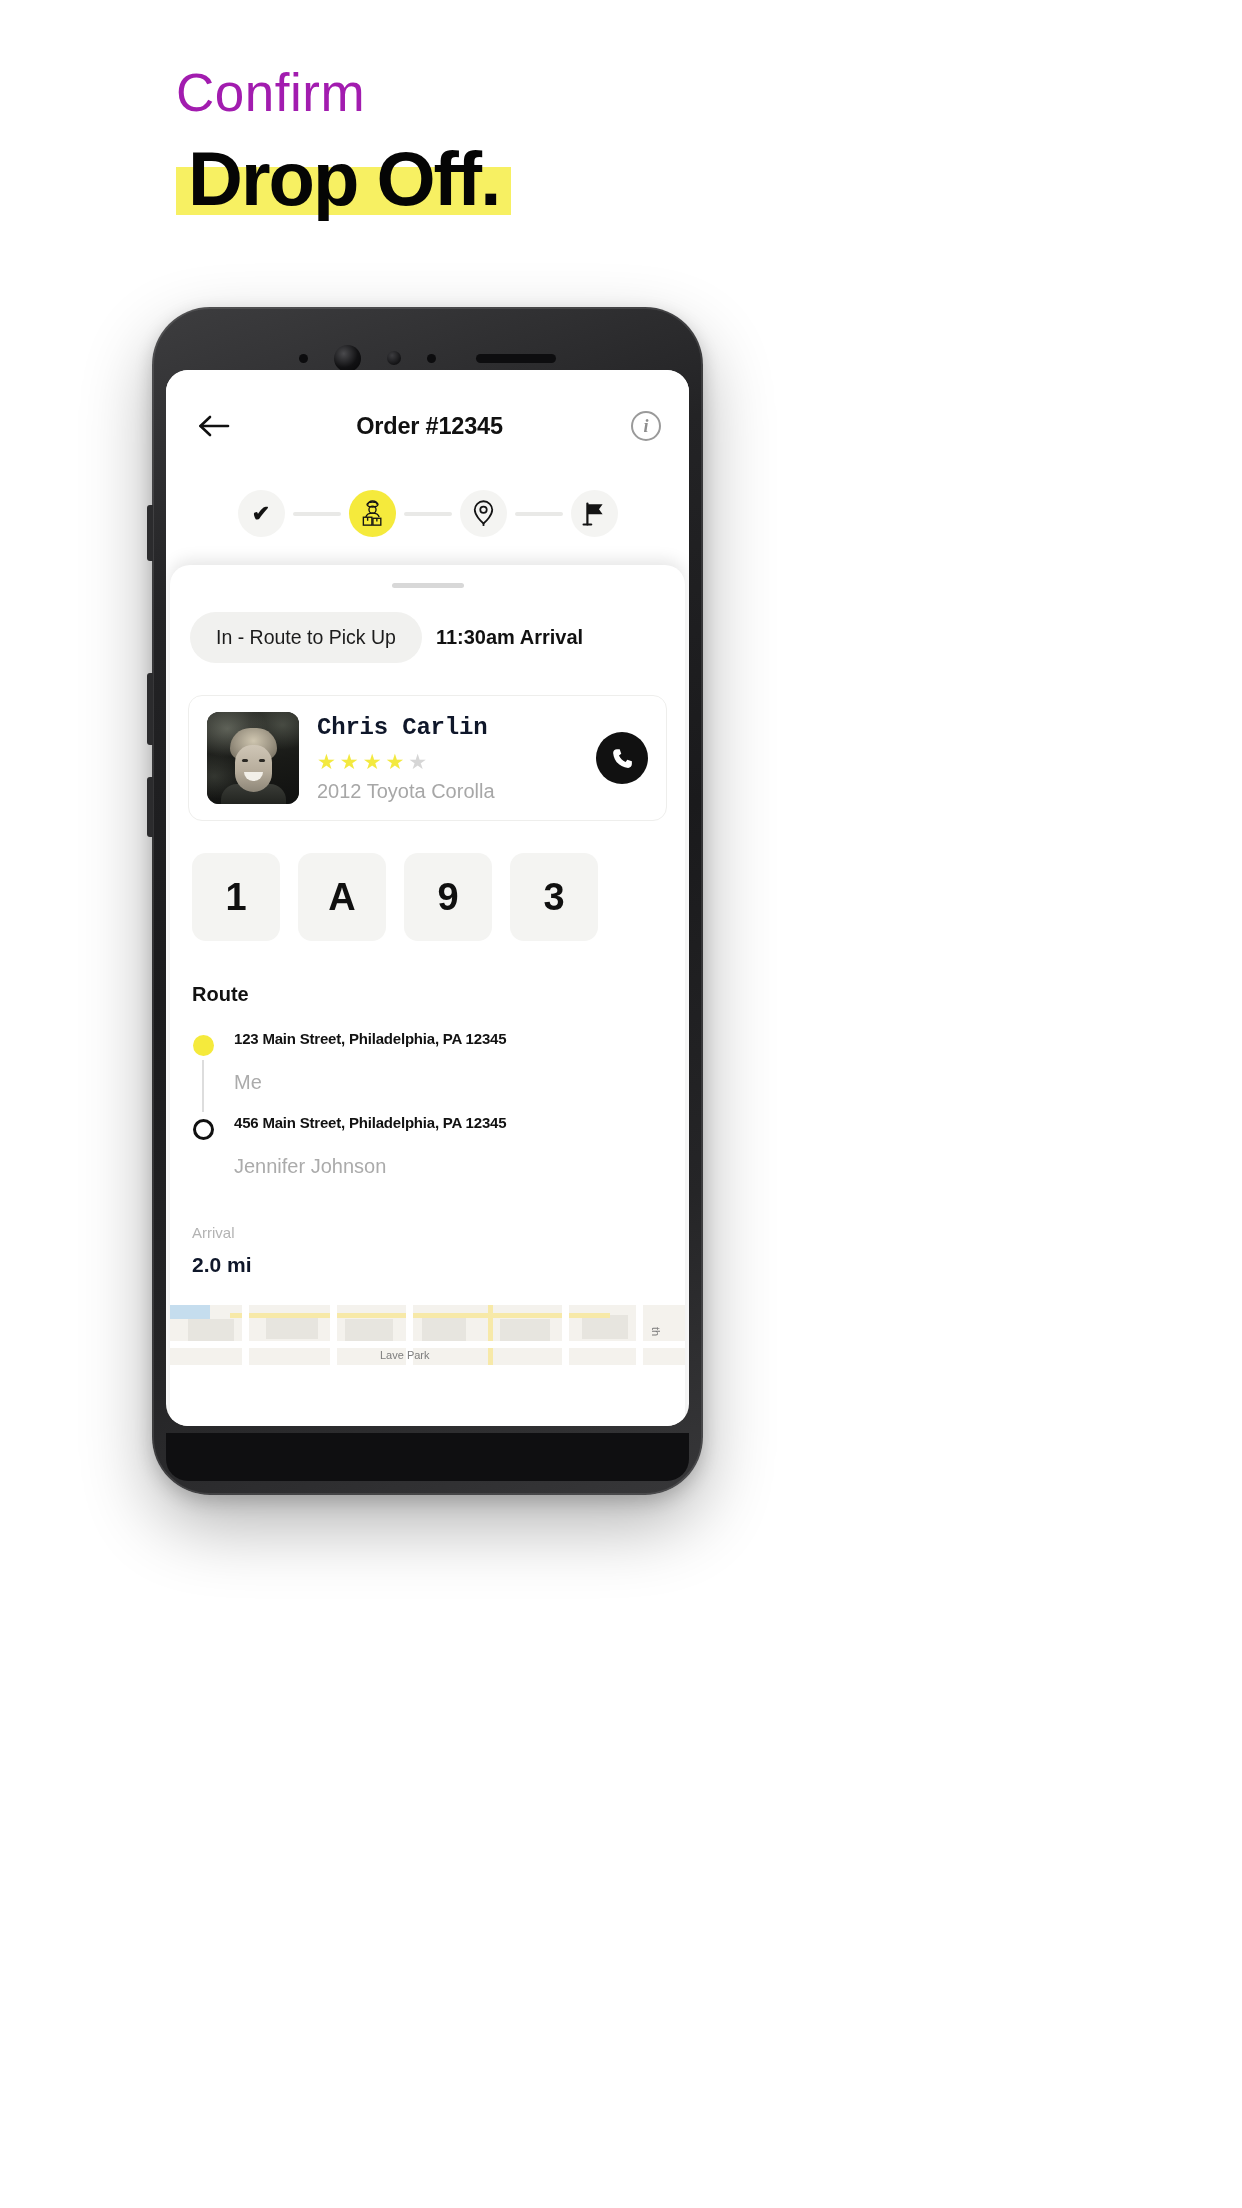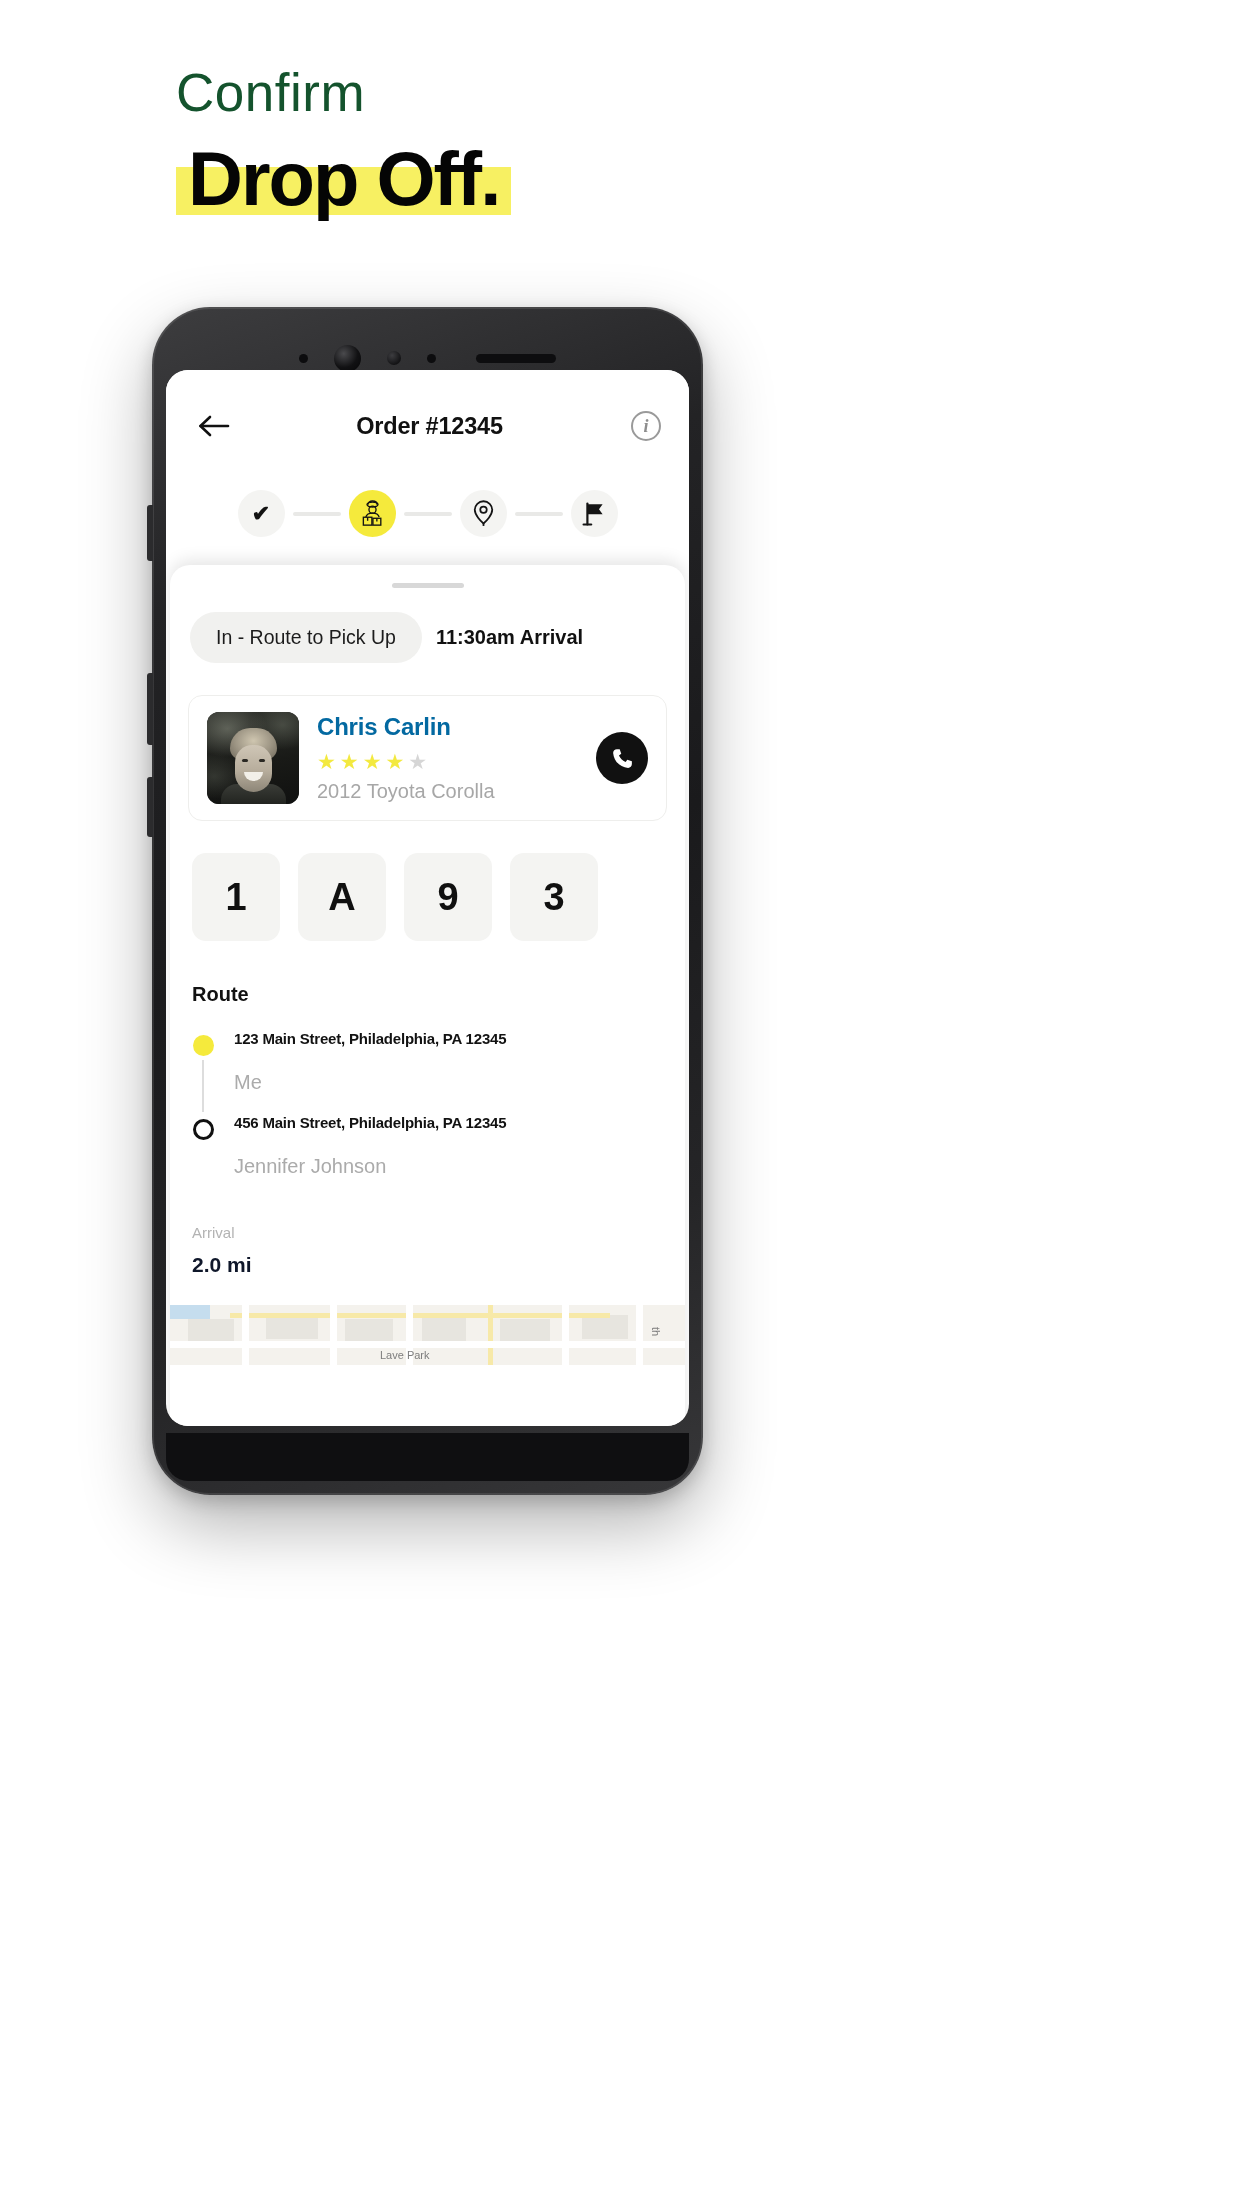--- a/index.html
+++ b/index.html
@@ -20,21 +20,21 @@
 
   
   .headline {
     position: absolute;
     left: 176px;
     top: 66px;
   }
   .headline-eyebrow {
     font-size: 53px;
     font-weight: 300;
-    color: #14532d;
+    color: #a21caf;
     letter-spacing: 0.5px;
     line-height: 1.0;
   }
   .headline-main-wrap {
     margin-top: 20px;
     position: relative;
     display: inline-block;
     padding-left: 12px;
     padding-right: 12px;
   }
@@ -296,23 +296,24 @@
     left: 14px; bottom: 0;
     width: 65px; height: 20px;
     border-radius: 16px 16px 0 0;
     background: linear-gradient(180deg, #3a3c37 0%, #222420 100%);
   }
 
   .driver-info { flex: 1; min-width: 0; }
   .driver-name {
     font-size: 24px;
     font-weight: 700;
-    color: #0369a1;
+    color: #0f172a;
     letter-spacing: -0.2px;
     margin-bottom: 10px;
+    font-family: Liberation Mono, monospace;
   }
   .stars { display: flex; gap: 4px; margin-bottom: 8px; }
   .star { font-size: 21px; line-height: 1; color: #f3e93f; }
   .star.off { color: #d6d6d6; }
   .vehicle {
     font-size: 20px;
     color: #a7a7a7;
   }
   .call-btn {
     width: 52px; height: 52px;

